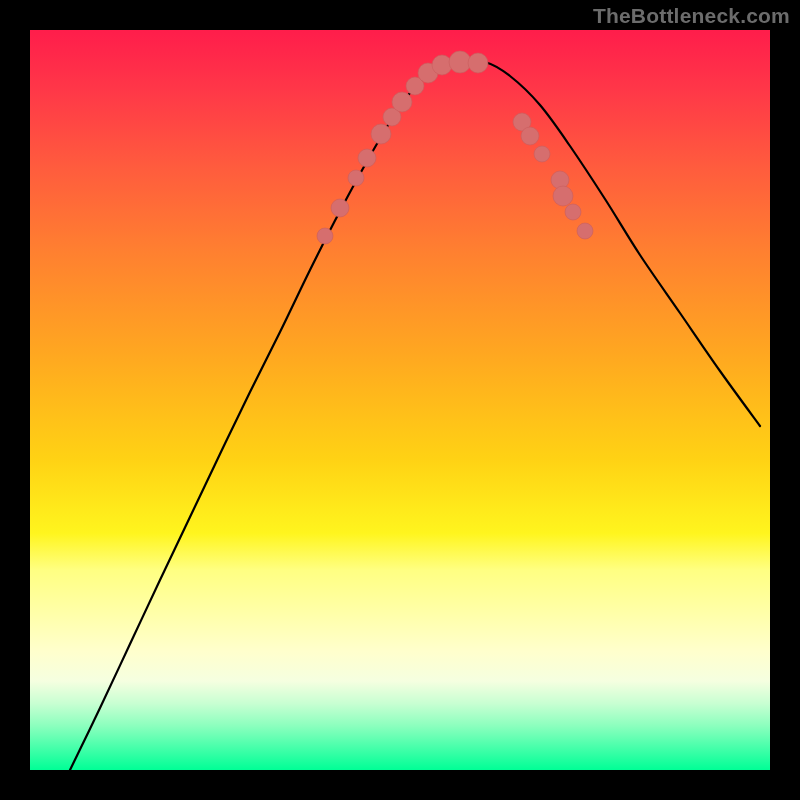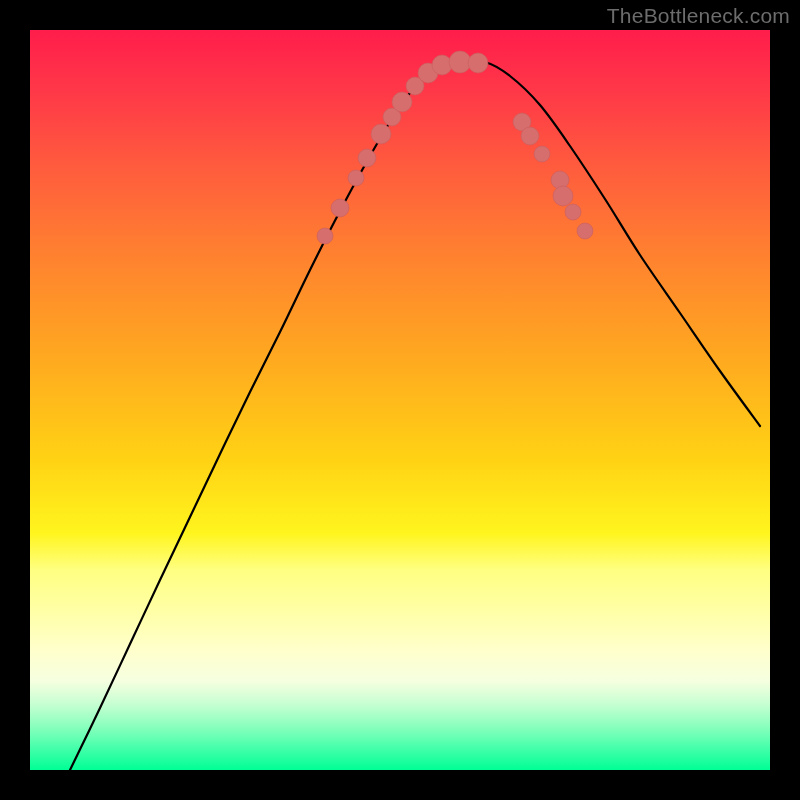--- a/index.html
+++ b/index.html
@@ -44,21 +44,21 @@
       rgb(70, 255, 170) 97%,
       rgb(0, 255, 150) 100%
     );
   }
   .watermark {
     position: absolute;
     top: 4px;
     right: 10px;
     color: #6c6c6c;
     font-size: 21px;
-    font-weight: 400;
+    font-weight: 700;
     letter-spacing: 0.2px;
     z-index: 5;
   }
   svg.curve {
     position: absolute;
     left: 0; top: 0;
     width: 740px;
     height: 740px;
   }
   .curve-path {

